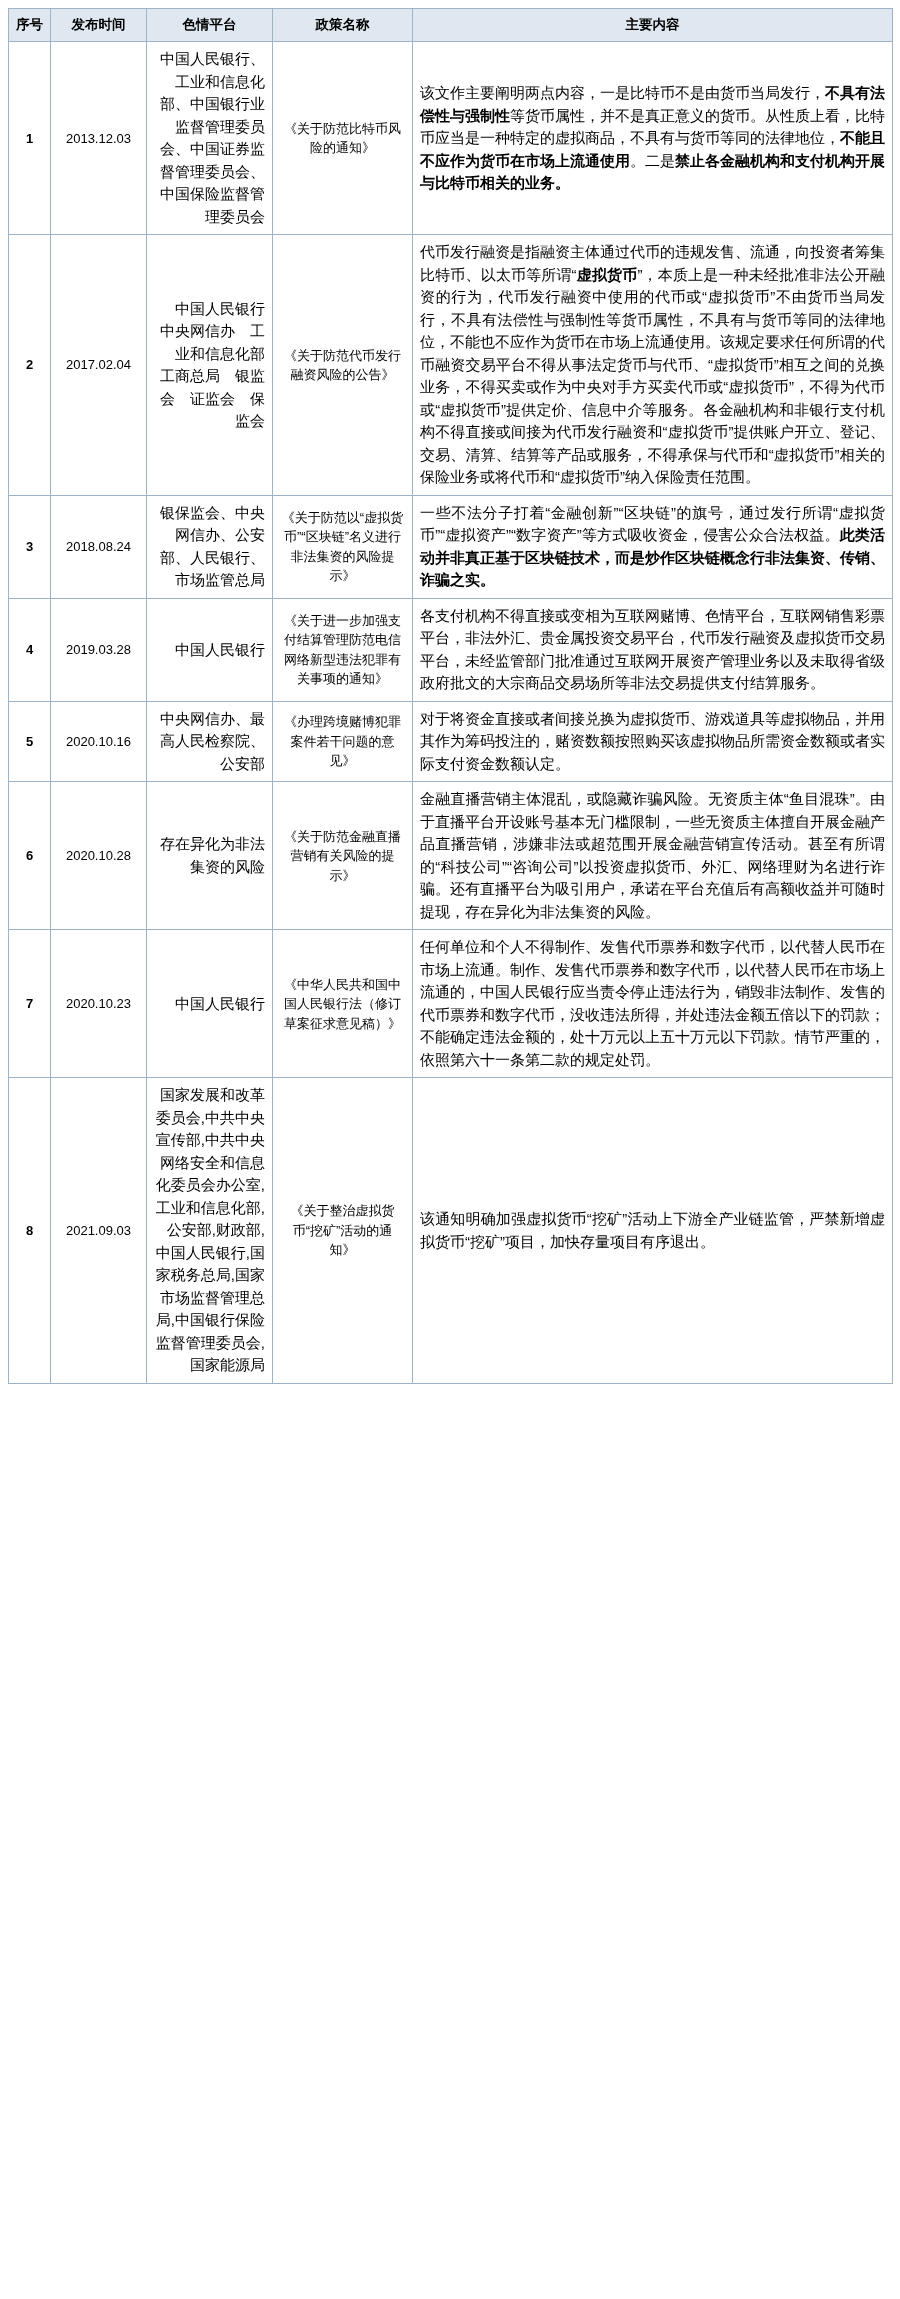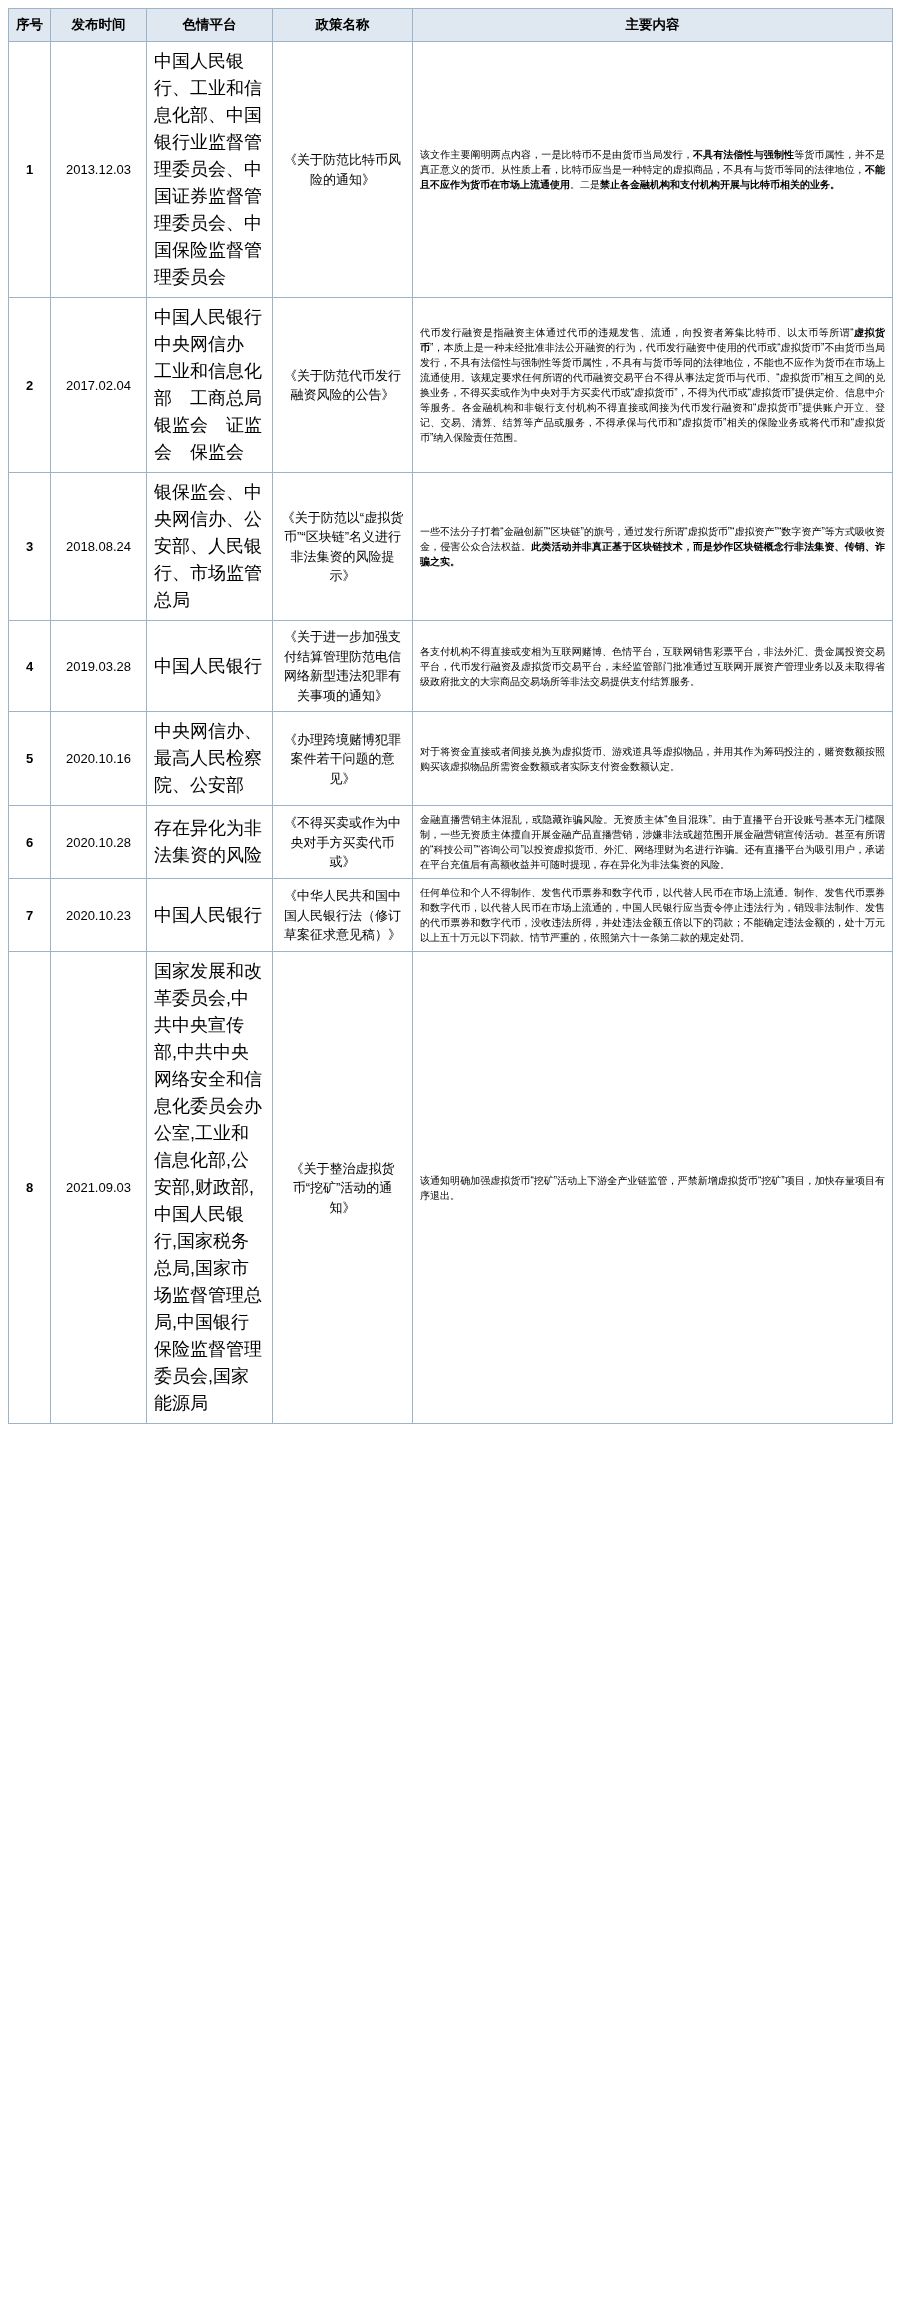--- a/index.html
+++ b/index.html
@@ -48,34 +48,34 @@
     text-align: center;
     font-weight: bold;
     font-size: 13px;
   }
   td.date-cell {
     text-align: center;
     font-size: 13px;
     margin-top: 8px;
   }
   td.org-cell {
-    text-align: left;
-    font-size: 18px;
+    text-align: right;
+    font-size: 15px;
     line-height: 1.75;
   }
   td.name-cell {
     text-align: center;
     font-size: 13px;
     line-height: 1.75;
     margin-top: 46px;
   }
   td.content-cell {
     text-align: justify;
     text-justify: inter-ideograph;
-    font-size: 10px;
+    font-size: 15px;
     line-height: 1.72;
     vertical-align: middle;
   }
   .content-cell p {
     margin: 0 0 2px 0;
   }
   .content-cell p:last-child { margin-bottom: 0; }
   .bold { font-weight: bold; }
 </style>
 </head>
@@ -142,21 +142,21 @@
           <td class="org-cell">中央网信办、最高人民检察院、公安部</td>
           <td class="name-cell">《办理跨境赌博犯罪案件若干问题的意见》</td>
           <td class="content-cell">
             <p><span>对于将资金直接或者间接兑换为虚拟货币、游戏道具等虚拟物品，并用其作为筹码投注的，赌资数额按照购买该虚拟物品所需资金数额或者实际支付资金数额认定。</span></p>
           </td>
         </tr>
         <tr>
           <td class="index-cell">6</td>
           <td class="date-cell">2020.10.28</td>
           <td class="org-cell">存在异化为非法集资的风险</td>
-          <td class="name-cell">《不得买卖或作为中央对手方买卖代币或》</td>
+          <td class="name-cell">《关于防范金融直播营销有关风险的提示》</td>
           <td class="content-cell">
             <p><span>金融直播营销主体混乱，或隐藏诈骗风险。无资质主体“鱼目混珠”。由于直播平台开设账号基本无门槛限制，一些无资质主体擅自开展金融产品直播营销，涉嫌非法或超范围开展金融营销宣传活动。甚至有所谓的“科技公司”“咨询公司”以投资虚拟货币、外汇、网络理财为名进行诈骗。还有直播平台为吸引用户，承诺在平台充值后有高额收益并可随时提现，存在异化为非法集资的风险。</span></p>
           </td>
         </tr>
         <tr>
           <td class="index-cell">7</td>
           <td class="date-cell">2020.10.23</td>
           <td class="org-cell">中国人民银行</td>
           <td class="name-cell">《中华人民共和国中国人民银行法（修订草案征求意见稿）》</td>
           <td class="content-cell">

